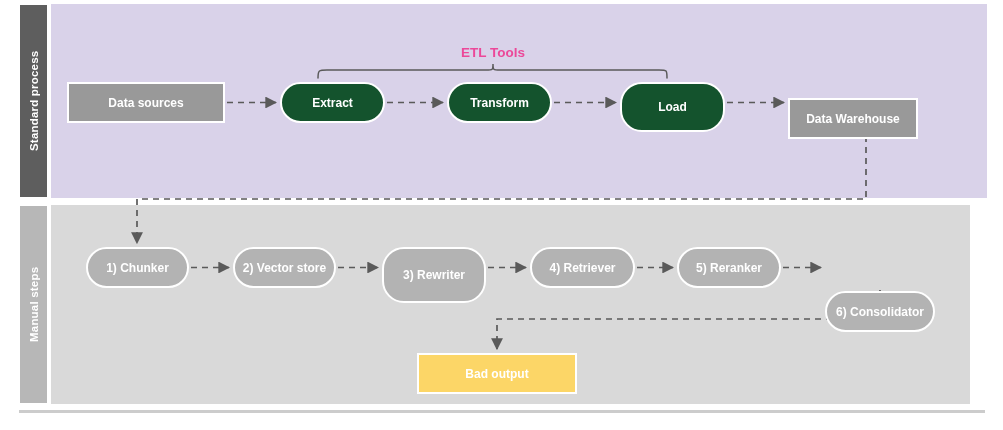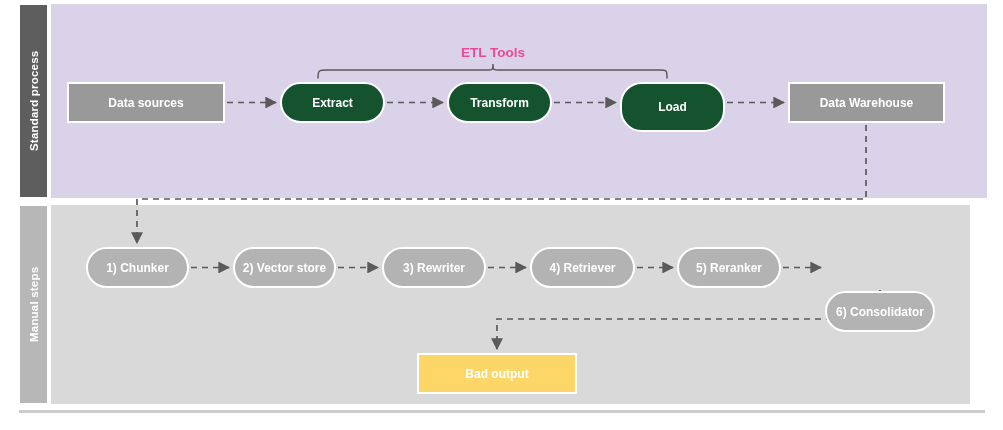--- a/index.html
+++ b/index.html
@@ -41,26 +41,26 @@
   .gray-box{background:#999999;}
   .magenta{background:#14532d;}
   .gray-pill{background:#b3b3b3;}
   .yellow{background:#fcd667;}
 
   
   #n-data-sources{left:67px;top:82px;width:158px;height:41px;}
   #n-extract     {left:280px;top:82px;width:105px;height:41px;}
   #n-transform   {left:447px;top:82px;width:105px;height:41px;}
   #n-load        {left:620px;top:82px;width:105px;height:50px;}
-  #n-warehouse   {left:788px;top:82px;width:157px;height:41px;}
+  #n-warehouse   {left:788px;top:98px;width:130px;height:41px;}
 
   
   #n-chunker     {left:86px;top:247px;width:103px;height:41px;}
   #n-vector      {left:233px;top:247px;width:103px;height:41px;}
-  #n-rewriter    {left:382px;top:247px;width:104px;height:41px;}
+  #n-rewriter    {left:382px;top:247px;width:104px;height:56px;}
   #n-retriever   {left:530px;top:247px;width:105px;height:41px;}
   #n-reranker    {left:677px;top:247px;width:104px;height:41px;}
   #n-consolidator{left:825px;top:247px;width:110px;height:41px;margin-top:44px;}
   #n-bad-output  {left:417px;top:353px;width:160px;height:41px;}
 
   
   #etl-label{
     position:absolute;left:393px;top:45px;width:200px;height:18px;
     text-align:center;color:#ec4899;font-size:13.5px;font-weight:bold;
   }

